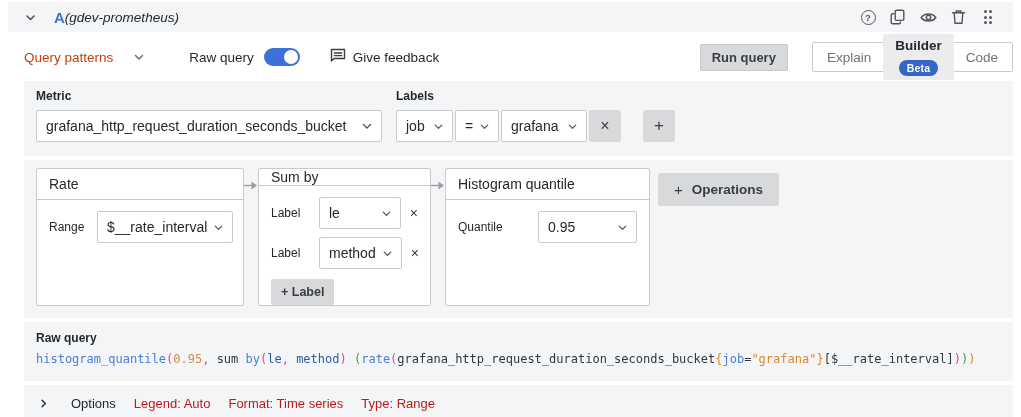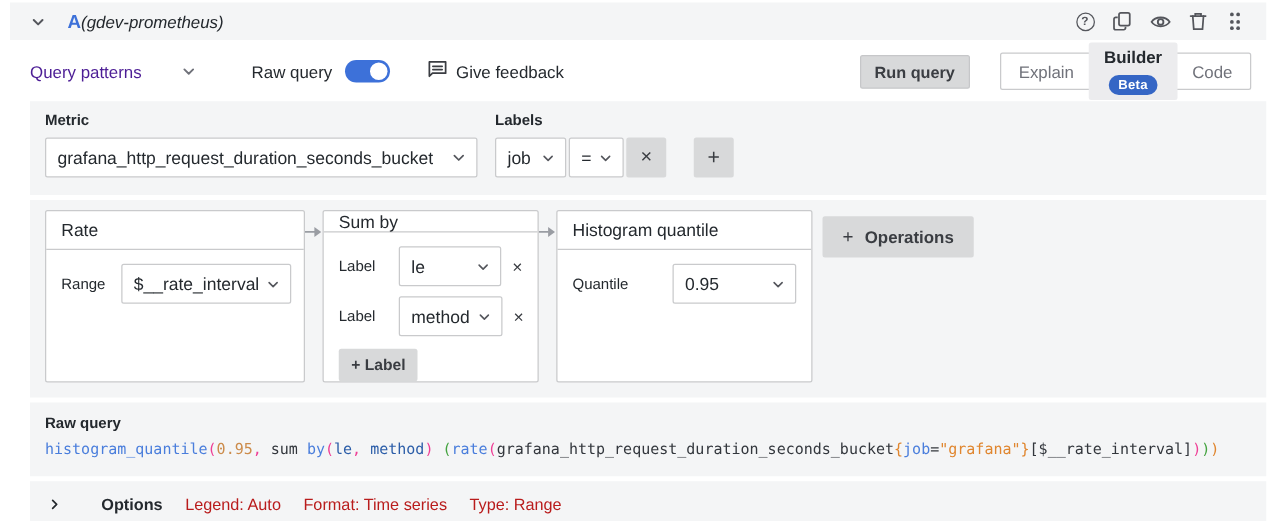--- a/index.html
+++ b/index.html
@@ -19,33 +19,33 @@
   .dsname { font-style:italic; font-size:13.5px; }
   .spacer { flex:1; }
   .hicons { display:flex; align-items:center; gap:8px; margin-right:4px; }
   .hicon { width:22px; height:22px; display:flex; align-items:center; justify-content:center; color:#54565c; cursor:pointer; }
   .help-circle { width:15px; height:15px; border:1.4px solid #54565c; border-radius:50%; font-size:9.5px; font-weight:bold; display:flex; align-items:center; justify-content:center; }
   .dots { display:grid; grid-template-columns:3px 3px; grid-gap:2.5px; }
   .dots i { width:3px; height:3px; background:#54565c; border-radius:50%; }
 
   
   .toolbar { margin:11px 8px 0 24px; display:flex; align-items:center; height:28px; }
-  .qpatterns { display:flex; align-items:center; gap:32px; color:#4c1d95; font-size:13.5px; cursor:pointer; }
+  .qpatterns { display:flex; align-items:center; gap:20px; color:#c2410c; font-size:13.5px; cursor:pointer; }
   .rawq { display:flex; align-items:center; gap:10px; margin-left:44px; font-size:13.5px; }
   .toggle { width:36px; height:18px; border-radius:10px; background:var(--toggle-on); position:relative; cursor:pointer; }
   .toggle .knob { position:absolute; top:2px; right:2px; width:14px; height:14px; border-radius:50%; background:#fff; }
   .feedback { display:flex; align-items:center; gap:7px; margin-left:30px; font-size:13.5px; cursor:pointer; color:#24292e; }
   .runquery {
     background:var(--button-gray); border:1px solid #c6c7c9; border-radius:2px;
     font-weight:bold; font-size:13px; color:#3a3d42; padding:5px 11px; cursor:pointer; margin-right:24px;
     font-family:inherit;
   }
   .segmented {
     display:flex; align-items:center; border:1px solid #c9cacc; border-radius:2px;
-    background:#fff; height:30px; padding:0 2px; margin-right:12px;
+    background:#fff; height:30px; padding:0 2px; margin-right:0;
   }
   .seg-item { padding:4px 12px; font-size:13.5px; color:#70727a; cursor:pointer; display:flex; align-items:center; gap:7px; border-radius:2px; white-space:nowrap; }
   .seg-item.selected { color:#24292e; font-weight:bold; background:#ececee;flex-direction:column; }
   .beta {
     background:var(--beta-bg); color:#fff; font-size:10.5px; font-weight:bold;
     padding:2px 8px; border-radius:9px; letter-spacing:.2px;
   }
 
   
   .card { margin:0 8px 4px 24px; background:var(--card-bg); }
@@ -88,21 +88,21 @@
   
   .card-raw { padding:9px 12px 15px 12px; }
   .rawcode { font-family:"DejaVu Sans Mono", monospace; font-size:12px; letter-spacing:0; white-space:nowrap; color:var(--syn-plain); }
   .tok-fn { color:var(--syn-fn); } .tok-lbl { color:var(--syn-lbl); }
   .tok-num { color:var(--syn-num); } .tok-orange { color:var(--syn-brace); }
   .tok-pink { color:var(--syn-pink); } .tok-green { color:var(--syn-green); }
   .tok-plain { color:var(--syn-plain);text-align:center; }
 
   
   .card-options { padding:0 14px; height:36px; display:flex; align-items:center; gap:18px; }
-  .opt-toggle { display:flex; align-items:center; gap:32px; cursor:pointer; font-size:13px; font-weight:bold; color:#24292e; }
+  .opt-toggle { display:flex; align-items:center; gap:22px; cursor:pointer; font-size:13px; font-weight:normal; color:#24292e; }
   .opt-detail { font-size:13px; color:#b91c1c; }
 
   .chev { display:inline-flex; }
 </style>
 </head>
 <body>
 
 <div class="qheader">
   <span class="collapse">
     <svg width="13" height="13" viewBox="0 0 13 13">
@@ -208,20 +208,28 @@
       <div class="select sel-job">
         <span>job</span>
         <span class="chev">
           <svg width="11" height="11" viewBox="0 0 12 12">
               <path d="M2.5 4.5 L6 8 L9.5 4.5" fill="none" stroke="#54565c" stroke-width="1.4" stroke-linecap="round" stroke-linejoin="round"></path>
             </svg>
         </span>
       </div>
       <div class="select sel-op">
         <span>=</span>
+        <span class="chev">
+          <svg width="11" height="11" viewBox="0 0 12 12">
+              <path d="M2.5 4.5 L6 8 L9.5 4.5" fill="none" stroke="#54565c" stroke-width="1.4" stroke-linecap="round" stroke-linejoin="round"></path>
+            </svg>
+        </span>
+      </div>
+      <div class="select sel-val">
+        <span>grafana</span>
         <span class="chev">
           <svg width="11" height="11" viewBox="0 0 12 12">
               <path d="M2.5 4.5 L6 8 L9.5 4.5" fill="none" stroke="#54565c" stroke-width="1.4" stroke-linecap="round" stroke-linejoin="round"></path>
             </svg>
         </span>
       </div>
       <button class="graybtn sq-btn">×</button>
       <button class="graybtn sq-btn plus-btn">+</button>
     </div>
   </div>

